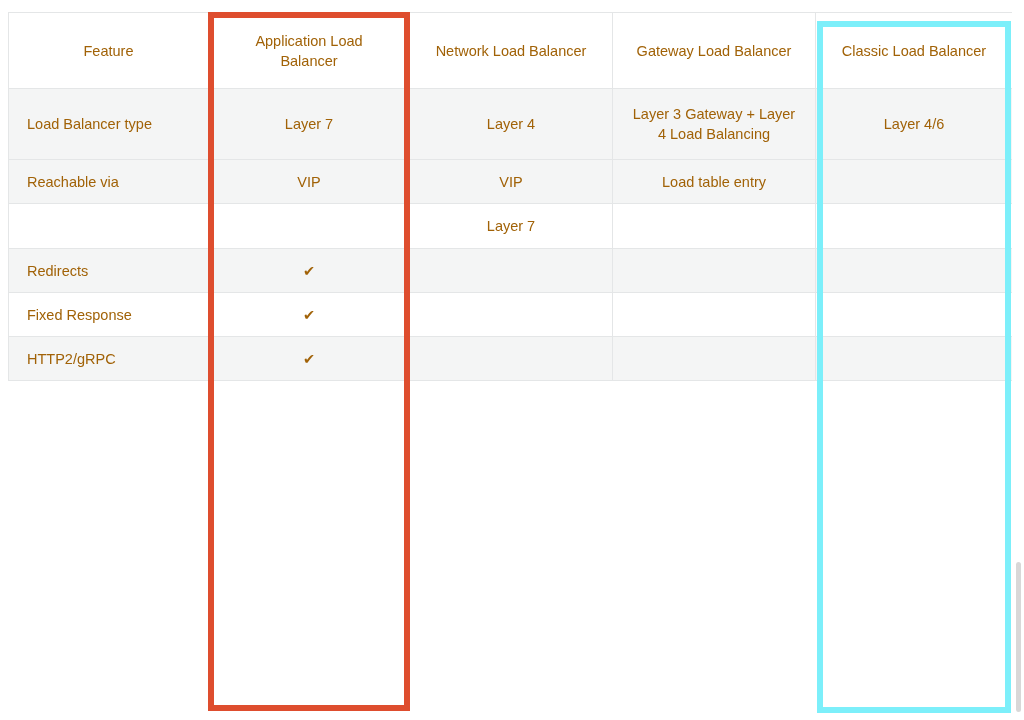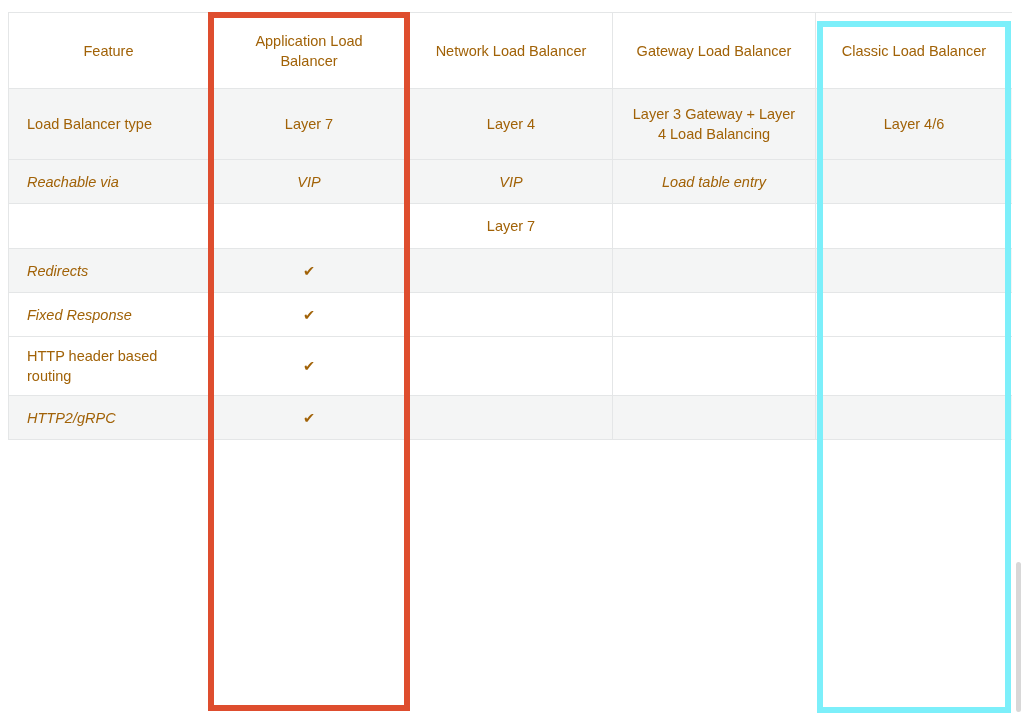--- a/index.html
+++ b/index.html
@@ -71,21 +71,21 @@
     font-size: 17px;
     color: #1b1c1d;
     font-family: "DejaVu Sans", sans-serif;
   }
 
   .hdr td { text-align: center; }
   .hdr td.feat { text-align: center; }
 
   
   tr.r-tall td { height: 71px; }
-  tr.r-small td { height: 44px; font-style: italic; }
+  tr.r-small td { height: 44px; }
   tr.r-sec  td { height: 45px; }
   tr.r-two  td { height: 59px; }
 
   
   .hl {
     position: absolute;
     pointer-events: none;
     box-sizing: border-box;
     background: transparent;
   }
@@ -184,27 +184,20 @@
 
         <tr class="plain r-small">
           <td class="feat">Fixed Response</td>
           <td class="check">✔</td>
           <td class="val"></td>
           <td class="val"></td>
           <td class="val"></td>
         </tr>
 
 
-        <tr class="plain r-two">
-          <td class="feat">HTTP header based routing</td>
-          <td class="check">✔</td>
-          <td class="val"></td>
-          <td class="val"></td>
-          <td class="val"></td>
-        </tr>
 
         <tr class="shade r-small">
           <td class="feat">HTTP2/gRPC</td>
           <td class="check">✔</td>
           <td class="val"></td>
           <td class="val"></td>
           <td class="val"></td>
         </tr>
 
       </tbody>

